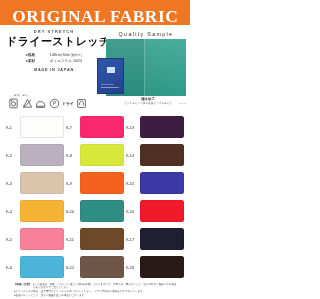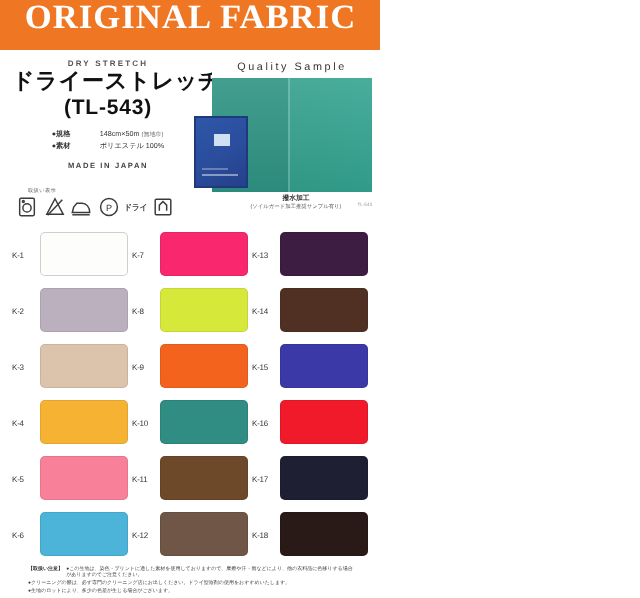--- a/index.html
+++ b/index.html
@@ -8,21 +8,21 @@
     background:#ffffff;
     font-family:"Liberation Sans","DejaVu Sans",sans-serif;
     color:#222;
   }
   .sheet{position:relative;width:190px;height:299px;background:#fff;}
 
   
   .header{
     position:absolute;left:0;top:0;width:190px;height:25px;
     background:#ef7622;
-    display:flex;align-items:flex-start;justify-content:center;
+    display:flex;align-items:flex-end;justify-content:center;
   }
   .header-title{
     font-family:"Liberation Serif","DejaVu Serif",serif;
     font-weight:bold;font-size:17px;letter-spacing:.5px;
     color:#ffffff;line-height:1;white-space:nowrap;
     transform:scaleX(1.02);
   }
 
   
   .info{position:absolute;left:6px;top:27px;width:96px;text-align:center;}
@@ -152,21 +152,20 @@
 
 <div class="sheet">
 
   <div class="header" style="background: rgb(239, 118, 34);">
     <div class="header-title" style="color: rgb(255, 255, 255);">ORIGINAL FABRIC</div>
   </div>
 
   <div class="info">
     <div class="dry-stretch">DRY STRETCH</div>
     <div class="jp-title">ドライーストレッチ</div>
-    <div class="code-title">(TL-543)</div>
 
     <div class="specs">
       <div class="spec-row">
         <span class="spec-label">●規格</span>
         <span>
           <span>148cm×50m</span>
           <span class="spec-sub">(無地巾)</span>
         </span>
       </div>
       <div class="spec-row">

